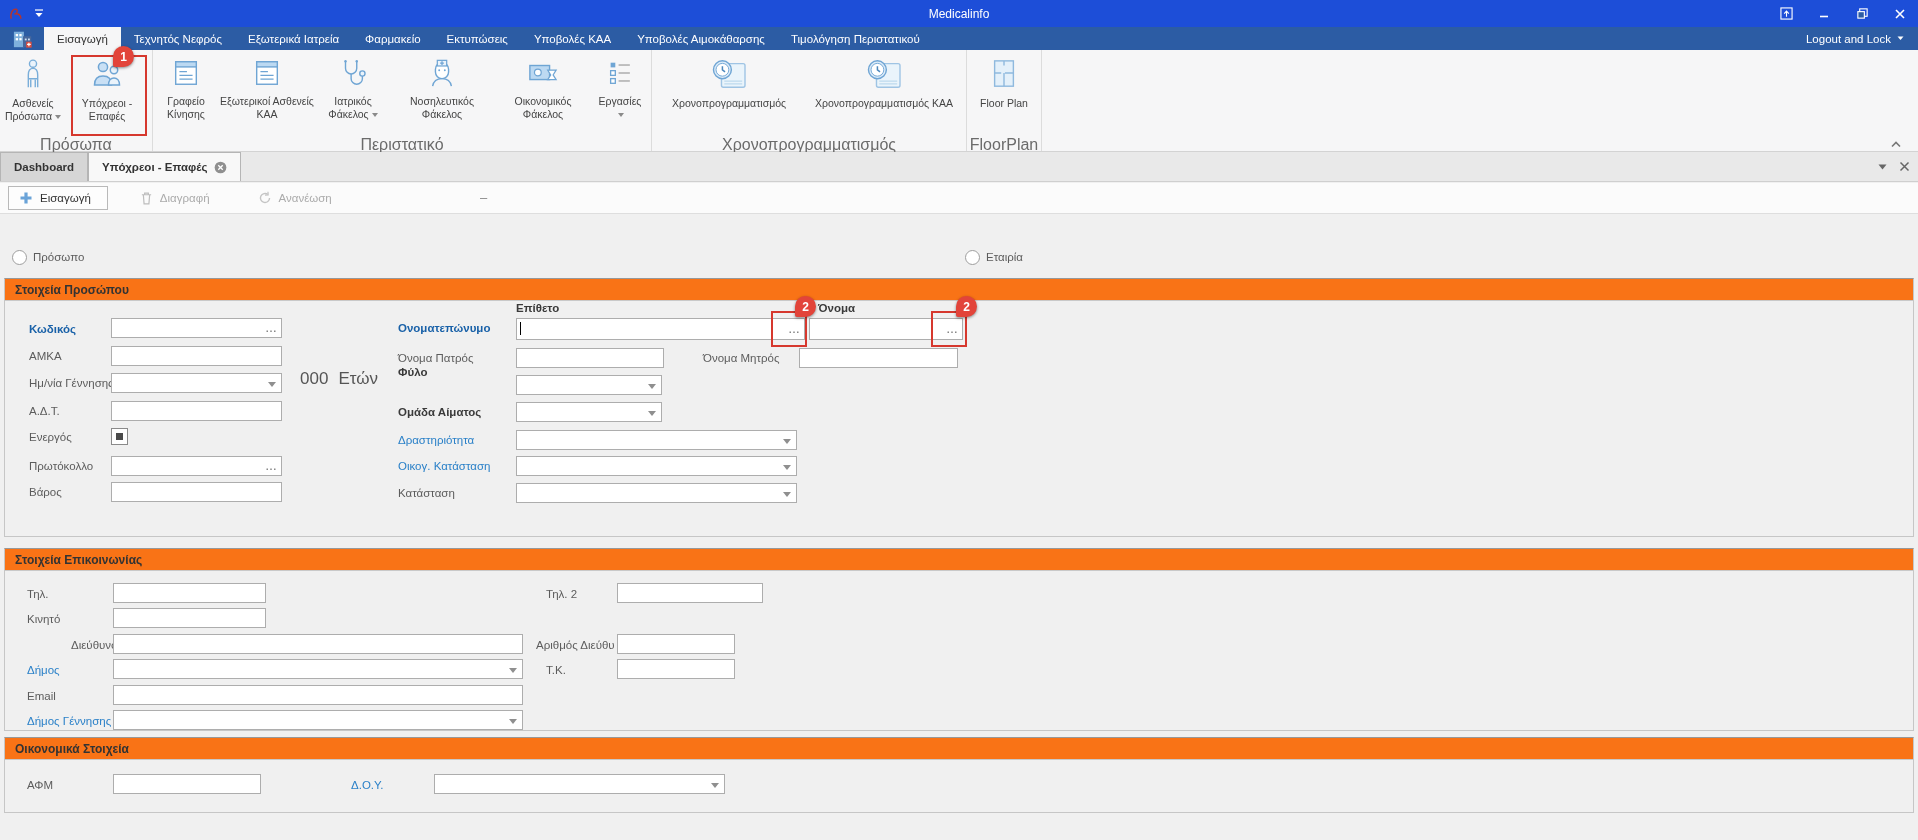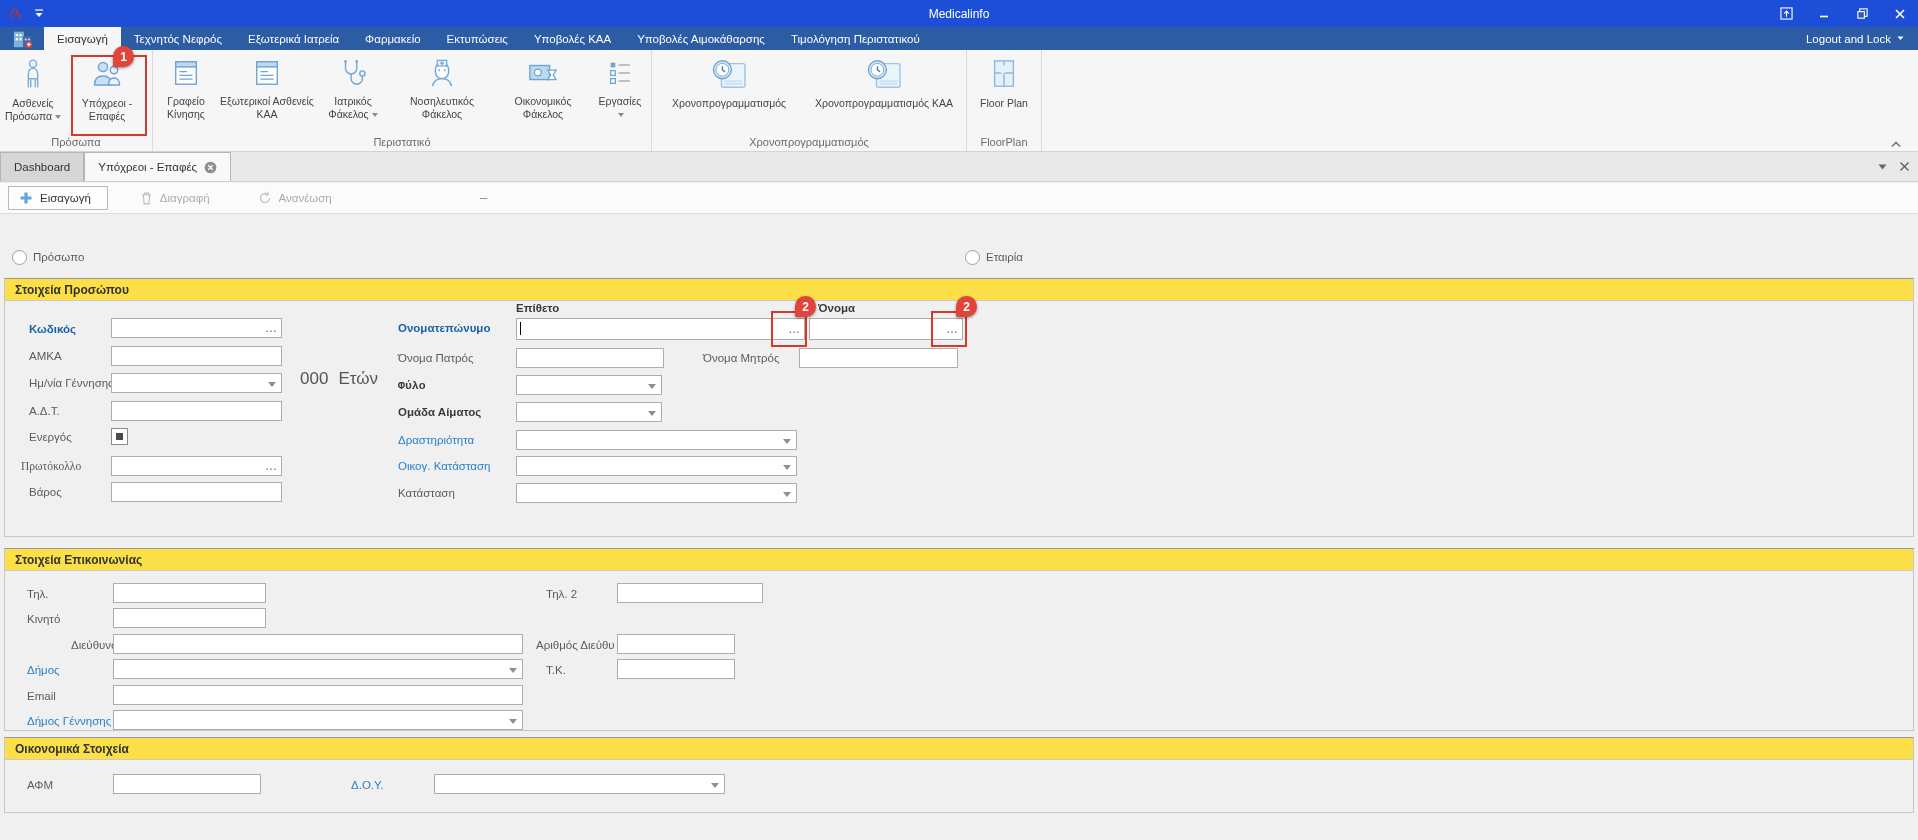--- a/index.html
+++ b/index.html
@@ -18,52 +18,52 @@
   .menubar { position:absolute; left:0; top:27px; width:100%; height:23px; background:#2c5ca4; display:flex; align-items:stretch; }
   .mb-appicon { display:flex; align-items:center; padding:0 10px 0 12px; }
   .mtab { display:flex; align-items:center; padding:0 13px; font-size:11.5px; color:#fff; cursor:pointer; white-space:nowrap; }
   .mtab.active { background:#f6f6f7; color:#333; }
   .mb-right { margin-left:auto; display:flex; align-items:center; gap:6px; padding-right:14px; font-size:11.5px; color:#fff; cursor:pointer; }
 
   
   .ribbon { position:absolute; left:0; top:50px; width:100%; height:102px; background:#f6f6f7; border-bottom:1px solid #d3d3d3; display:flex; }
   .rgroup { display:flex; flex-direction:column; border-right:1px solid #dcdcdc; padding:0 2px; }
   .rgroup-buttons { display:flex; flex:1; align-items:flex-start; padding-top:4px; }
-  .rgroup-label { height:17px; text-align:center; font-size:11px; color:#6b6b6b; padding-bottom:3px; }
+  .rgroup-label { height:17px; text-align:center; font-size:16px; color:#6b6b6b; padding-bottom:3px; }
   .rbtn { display:flex; flex-direction:column; align-items:center; padding-top:4px; cursor:pointer; height:82px; }
   .rbtn .ricon { flex:0 0 auto; margin-bottom:3px; }
   .rlabel { font-size:10.5px; color:#444; text-align:center; line-height:1.2; }
   .tri-down { display:inline-block; width:0; height:0; border-left:3.5px solid transparent; border-right:3.5px solid transparent; border-top:4px solid #8a8a8a; margin-left:3px; vertical-align:middle; }
   .ribbon-collapse { position:absolute; right:16px; top:134px; cursor:pointer; }
 
   
   .redbox { position:absolute; border:2px solid #d6382e; background:transparent; }
   .badge { position:absolute; width:21px; height:21px; border-radius:50% 50% 50% 2px; background:#e2443a; color:#fff; font-weight:bold; font-size:12px; display:flex; align-items:center; justify-content:center; box-shadow:0 1px 3px rgba(0,0,0,.45); }
 
   
   .tabstrip { position:absolute; left:0; top:152px; width:100%; height:30px; background:#e9e9e9; border-bottom:1px solid #cfcfcf; display:flex; align-items:stretch; }
-  .dtab { display:flex; align-items:center; gap:7px; padding:0 13px; font-size:11.5px; color:#333; border:1px solid #b5b5b5; border-bottom:none; cursor:pointer; }
+  .dtab { display:flex; align-items:center; gap:7px; padding:0 13px; font-size:11.5px; color:#333; border:1px solid #b5b5b5; border-bottom:none; cursor:pointer;font-weight:bold; }
   .dtab.inactive { background:#d6d6d6; }
   .dtab.active { background:#f8f8f8; }
   .ts-right { margin-left:auto; display:flex; align-items:center; gap:12px; padding-right:8px; }
   .ts-ic { cursor:pointer; display:flex; }
 
   
   .toolbar { position:absolute; left:0; top:183px; width:100%; height:31px; background:#fbfbfb; border-bottom:1px solid #dedede; display:flex; align-items:center; }
   .tbtn { display:flex; align-items:center; gap:7px; font-size:11.5px; cursor:pointer; }
   .tbtn.primary { border:1px solid #b9b9b9; background:#fdfdfd; color:#333; padding:4px 16px 4px 10px; margin-left:8px; }
   .tbtn.disabled { color:#ababab; padding:4px 10px; cursor:default; }
   .tbtn.disabled.m1 { margin-left:22px; }
   .tbtn.disabled.m2 { margin-left:28px; }
   .tb-dash { position:absolute; left:480px; top:7px; color:#888; font-size:13px; }
 
   
   .content { position:absolute; left:0; top:214px; width:1918px; height:626px; background:#f0f0f0; }
   .panel { position:absolute; left:4px; width:1910px; border:1px solid #c6c6c6; border-top:1px solid #989898; background:#f0f0f0; }
-  .panel-h { height:22px; background:#fde047; border-bottom:1px solid #c9c9c9; font-weight:bold; font-size:12px; color:#333; padding:4px 0 0 10px; }
+  .panel-h { height:22px; background:#f97316; border-bottom:1px solid #c9c9c9; font-weight:bold; font-size:12px; color:#333; padding:4px 0 0 10px; }
 
   .lbl { position:absolute; font-size:11.5px; color:#5c5c5c; white-space:nowrap; }
   .lbl.bblue { color:#1961a8; font-weight:bold; }
   .lbl.link  { color:#2a80c8; }
   .lbl.bdark { color:#3a3a3a; font-weight:bold; }
 
   .inp { position:absolute; height:20px; background:#fff; border:1px solid #adadad; }
   .inp .dots { position:absolute; right:4px; top:2px; color:#666; font-size:12px; line-height:14px; cursor:pointer; }
   .inp .caret { position:absolute; left:3px; top:3px; width:1px; height:13px; background:#000; }
   .dd .arrow { position:absolute; right:5px; top:8px; width:0; height:0; border-left:4px solid transparent; border-right:4px solid transparent; border-top:5px solid #8f8f8f; }
@@ -410,21 +410,21 @@
     </div>
 
     <div class="lbl" style="left:29px; top:191px;">Α.Δ.Τ.</div>
     <div class="inp" style="left:111px; top:187px; width:171px;"></div>
 
     <div class="lbl" style="left:29px; top:217px;">Ενεργός</div>
     <div class="checkbox" style="left:111px; top:214px;">
         <span class="mark"></span>
       </div>
 
-    <div class="lbl" style="left:21px; top:246px;font-family:Liberation Serif, serif;">Πρωτόκολλο</div>
+    <div class="lbl" style="left:29px; top:246px;">Πρωτόκολλο</div>
     <div class="inp" style="left:111px; top:242px; width:171px;">
         <span class="dots">…</span>
       </div>
 
     <div class="lbl" style="left:29px; top:272px;">Βάρος</div>
     <div class="inp" style="left:111px; top:268px; width:171px;"></div>
 
     <div class="lbl bdark" style="left:516px; top:88px;">Επίθετο</div>
     <div class="lbl bdark" style="left:818px; top:88px;">Όνομα</div>
 
@@ -440,21 +440,21 @@
     <div class="redbox" style="left:771px; top:97px; width:36px; height:36px;"></div>
     <div class="badge" style="left:795px; top:82px;">2</div>
     <div class="redbox" style="left:931px; top:97px; width:36px; height:36px;"></div>
     <div class="badge" style="left:956px; top:82px;">2</div>
 
     <div class="lbl" style="left:398px; top:138px;">Όνομα Πατρός</div>
     <div class="inp" style="left:516px; top:134px; width:148px;"></div>
     <div class="lbl" style="left:703px; top:138px;">Όνομα Μητρός</div>
     <div class="inp" style="left:799px; top:134px; width:159px;"></div>
 
-    <div class="lbl bdark" style="left:398px; top:165px;font-family:Liberation Mono, monospace;">Φύλο</div>
+    <div class="lbl bdark" style="left:398px; top:152px;">Φύλο</div>
     <div class="inp dd" style="left:516px; top:161px; width:146px;">
         <span class="arrow"></span>
       </div>
 
     <div class="lbl bdark" style="left:398px; top:192px;">Ομάδα Αίματος</div>
     <div class="inp dd" style="left:516px; top:188px; width:146px;">
         <span class="arrow"></span>
       </div>
 
     <div class="lbl link" style="left:398px; top:220px;">Δραστηριότητα</div>

